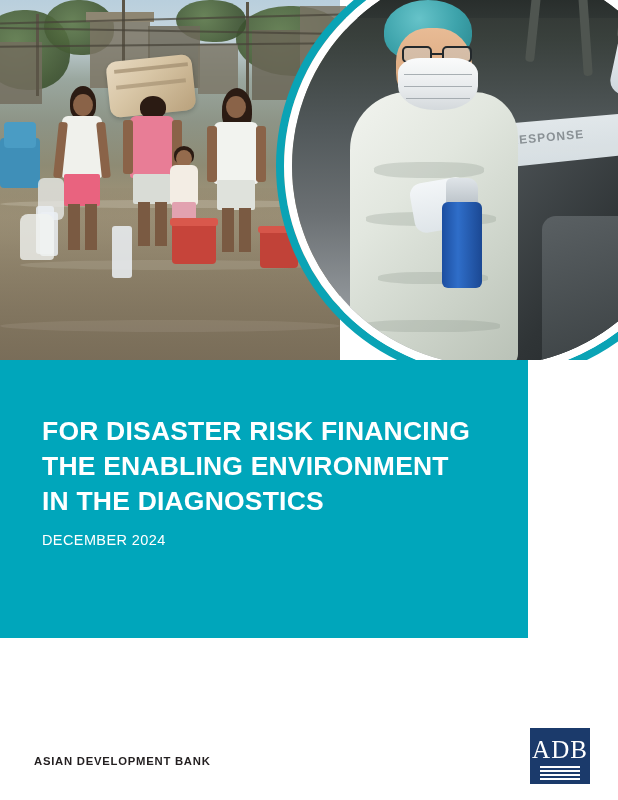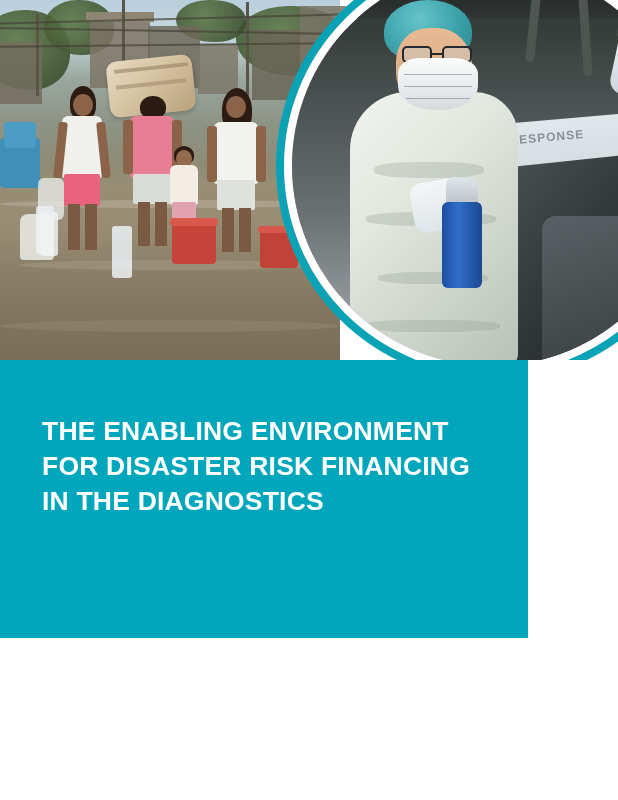--- a/index.html
+++ b/index.html
@@ -440,22 +440,36 @@
       </div>
       <div class="hw-glove" style="left:120px; top:214px; width:58px; height:50px; transform:rotate(-10deg);"></div>
       <div class="hw-nozzle"></div>
       <div class="hw-bottle"></div>
     </div>
   </div>
 
   <div class="teal-block">
     <div class="title-wrap">
       <div class="doc-title">
+        <div>FOR DISASTER RISK FINANCING</div>
         <div>THE ENABLING ENVIRONMENT</div>
-        <div>FOR DISASTER RISK FINANCING</div>
         <div>IN THE DIAGNOSTICS</div>
       </div>
+      <div class="doc-date">DECEMBER 2024</div>
     </div>
   </div>
   <div class="teal-right-notch"></div>
 
+  <div class="footer">
+    <div class="org-name">ASIAN DEVELOPMENT BANK</div>
+    <div class="adb-logo">
+      <div class="adb-box"></div>
+      <div class="adb-letters">ADB</div>
+      <div class="adb-bars">
+        <div class="adb-bar" style="top:0px; width:40px;"></div>
+        <div class="adb-bar" style="top:4px; width:40px;"></div>
+        <div class="adb-bar" style="top:8px; width:40px;"></div>
+        <div class="adb-bar" style="top:12px; width:40px;"></div>
+      </div>
+    </div>
+  </div>
 
 </div>
 
 </body></html>

